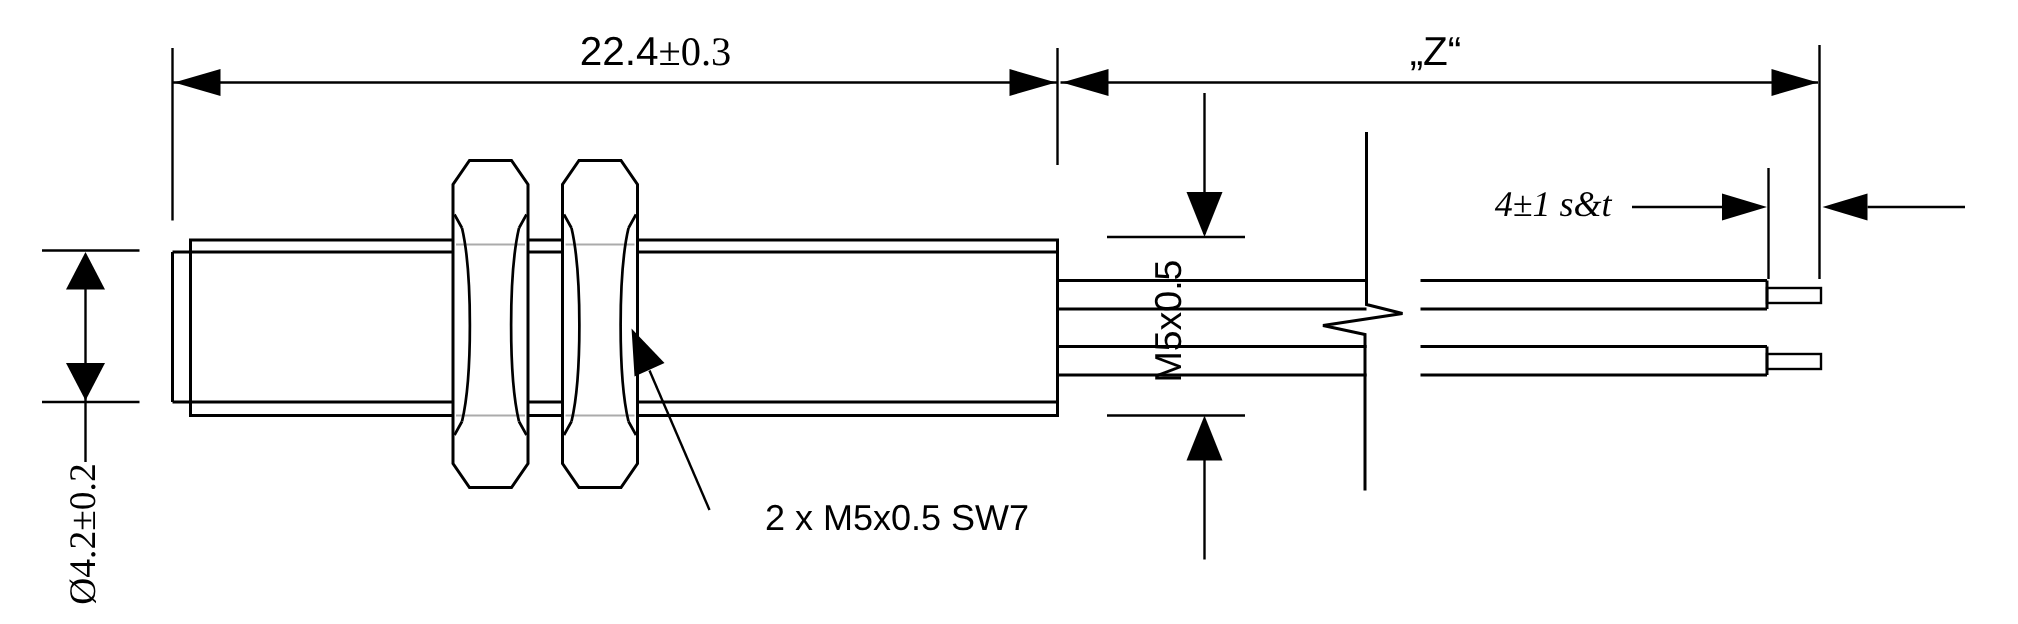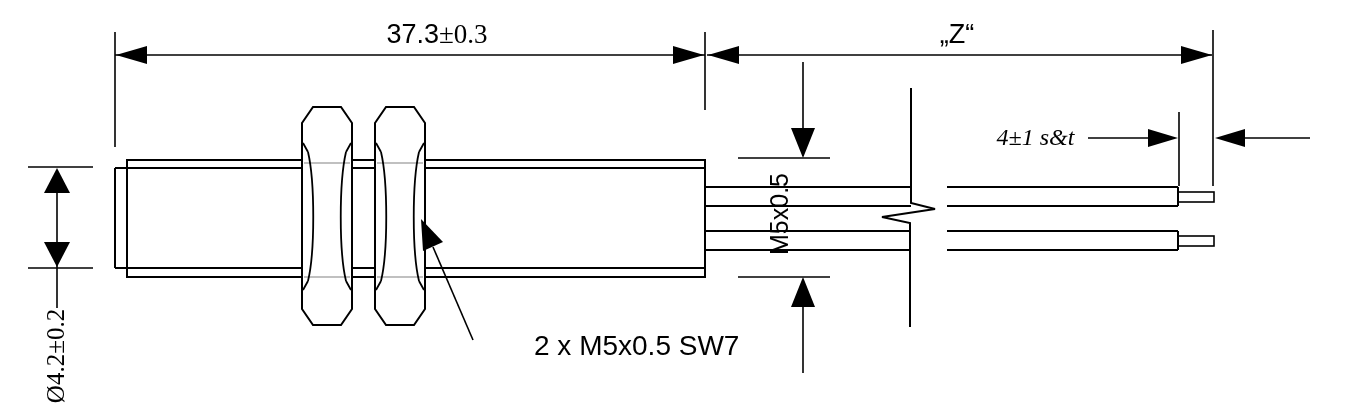--- a/index.html
+++ b/index.html
@@ -9,21 +9,21 @@
   .lbl{position:absolute;white-space:nowrap;color:#000;}
   .sans{font-family:"Liberation Sans",sans-serif;}
   .serif{font-family:"Liberation Serif",serif;text-align:center;}
   .ctr{text-align:center;}
   .rot{transform:rotate(-90deg);transform-origin:center center;}
   #lbl-overall{left:337px;top:20px;width:200px;font-size:27px;line-height:28px;}
   #lbl-z{left:907px;top:20px;width:100px;font-size:27px;line-height:28px;}
   #lbl-thread{left:724px;top:200px;width:110px;height:28px;font-size:25px;line-height:28px;}
   #lbl-dia{left:-9px;top:342px;width:130px;height:28px;font-size:25px;line-height:28px;}
   #lbl-strip{left:983px;top:124px;width:105px;font-size:24px;line-height:26px;font-style:italic;}
-  #lbl-nuts{left:534px;top:332px;font-size:28px;line-height:27px;}
+  #lbl-nuts{left:510px;top:332px;font-size:24px;line-height:27px;}
 </style>
 </head>
 <body>
 
 <div id="stage">
 
   <svg width="1345" height="416" viewBox="0 0 1345 416">
     <g fill="none" stroke="#000000" stroke-width="2">
 
       <g>
@@ -102,21 +102,21 @@
       </g>
 
       <g stroke-width="1.6">
         <line x1="433" y1="247" x2="473" y2="340"></line>
         <polygon points="421,219 443,242 423,251" fill="#000" stroke="none"></polygon>
       </g>
 
     </g>
   </svg>
 
-  <div id="lbl-overall" class="lbl ctr"><span class="sans">37.3</span><span class="serif">±0.3</span></div>
+  <div id="lbl-overall" class="lbl ctr"><span class="sans">22.4</span><span class="serif">±0.3</span></div>
 
   <div id="lbl-z" class="lbl ctr sans">„Z“</div>
 
   <div id="lbl-thread" class="lbl ctr sans rot">M5x0.5</div>
 
   <div id="lbl-dia" class="lbl ctr serif rot">Ø4.2±0.2</div>
 
   <div id="lbl-strip" class="lbl ctr serif">4±1 s&amp;t</div>
 
   <div id="lbl-nuts" class="lbl sans">2 x M5x0.5 SW7</div>

